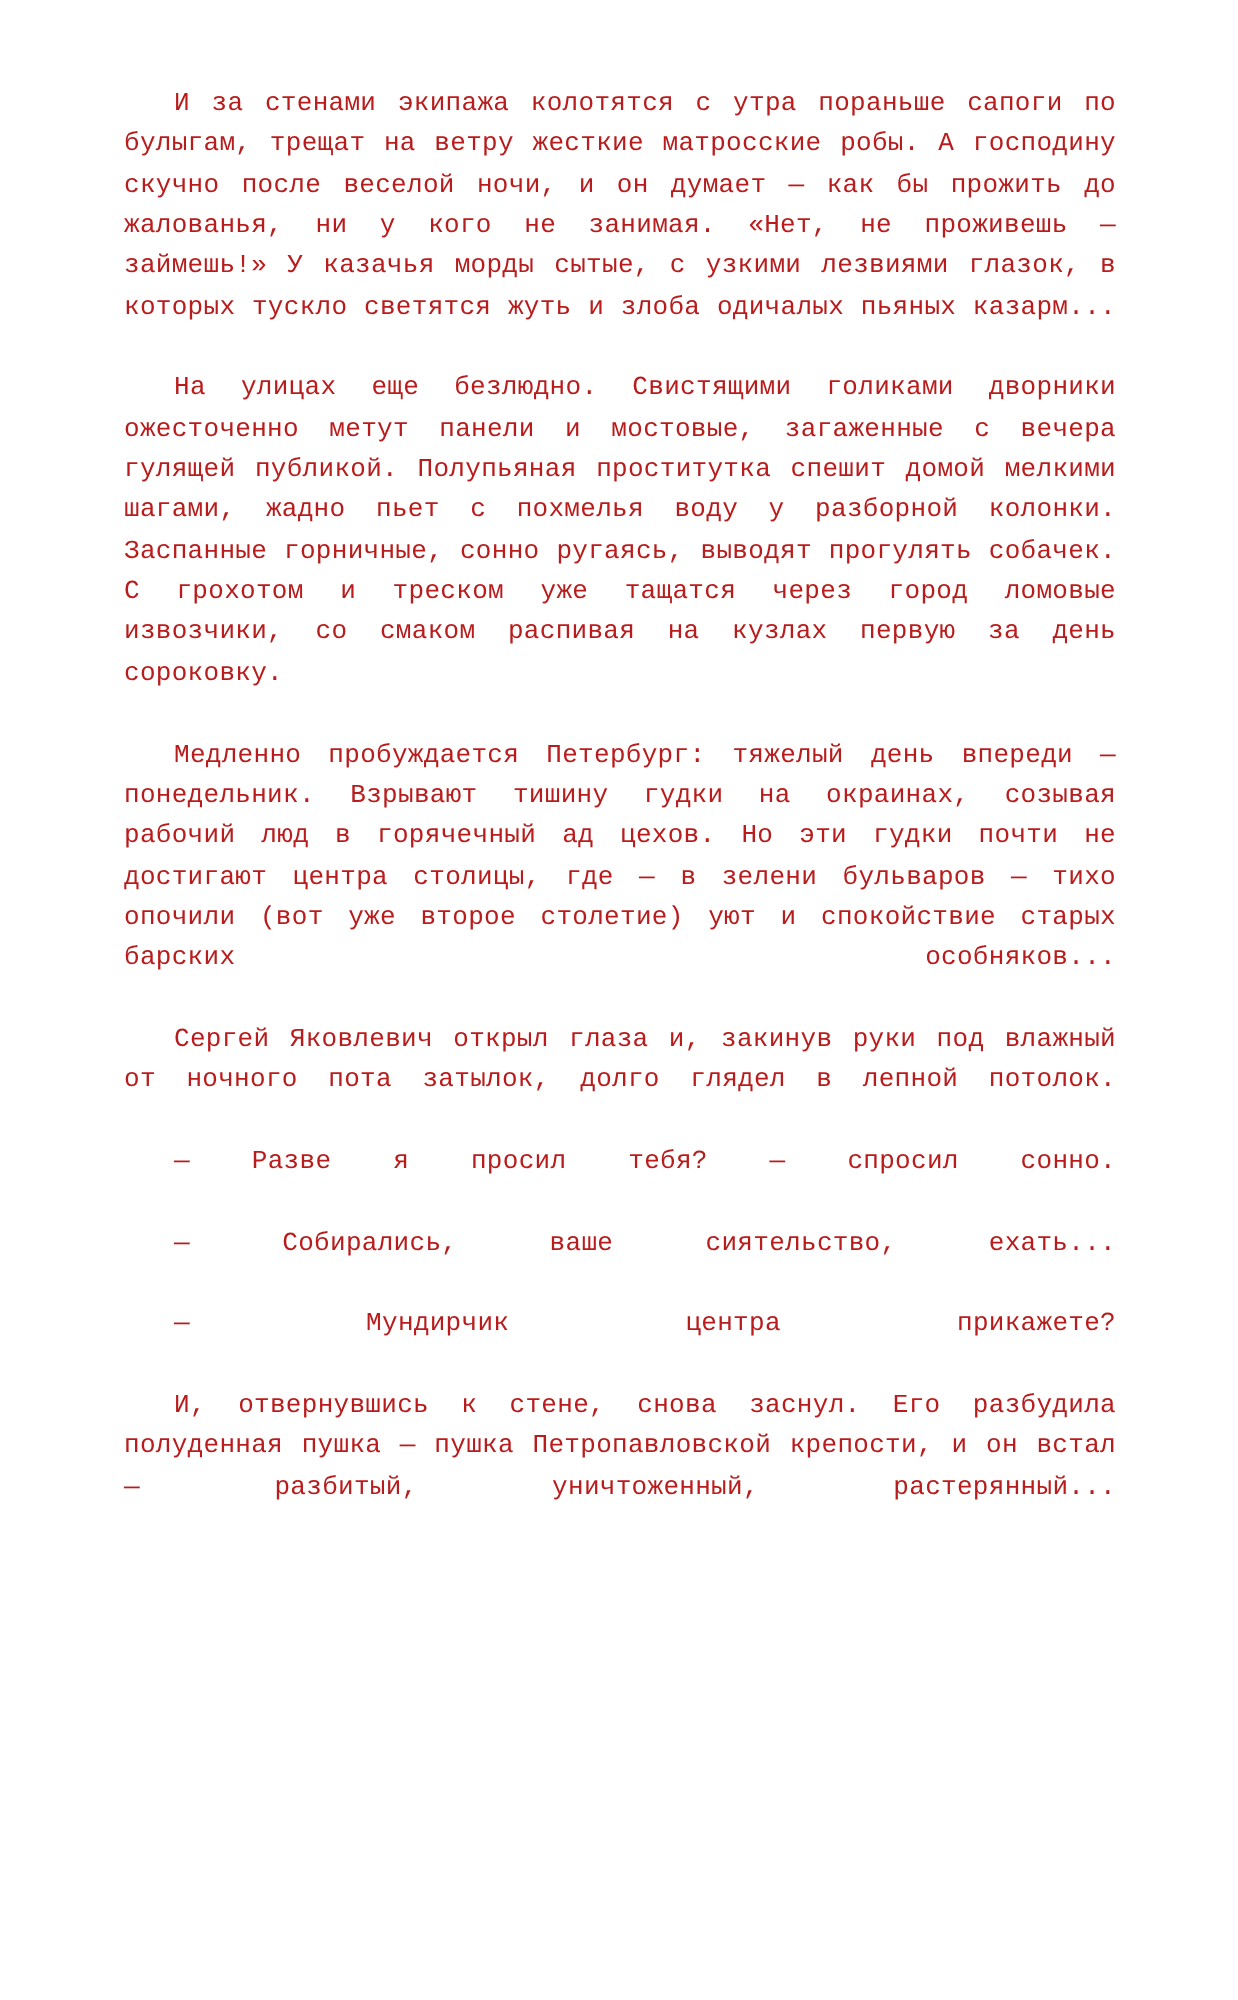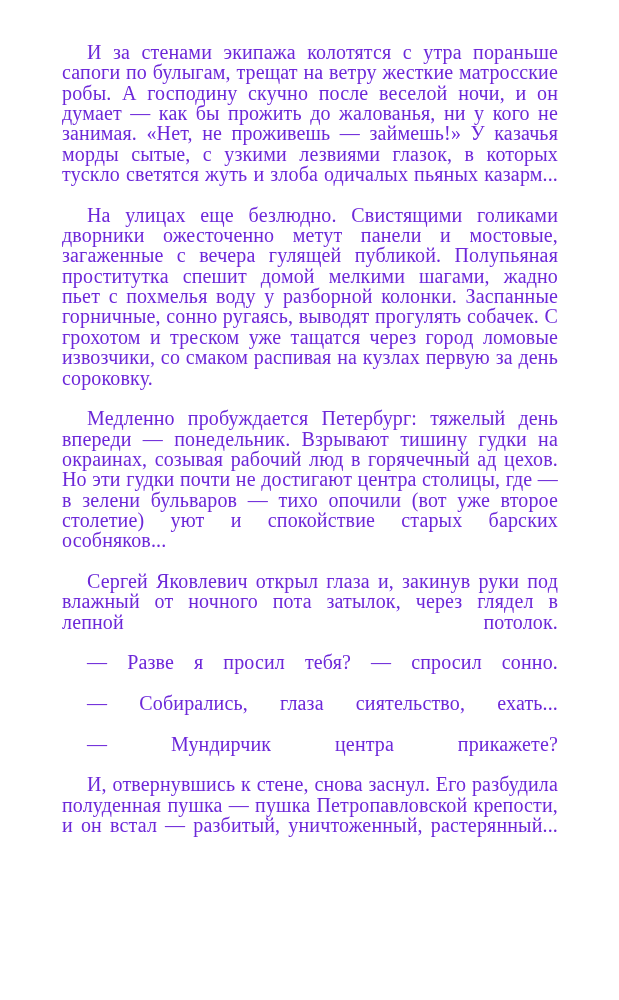--- a/index.html
+++ b/index.html
@@ -25,44 +25,45 @@
     position: absolute;
     left: 62px;
     top: 42px;
     width: 496px;
   }
   p.para {
     margin: 0;
     padding: 0;
     text-indent: 25px;
     text-align: justify;
-    font-size: 20px;
+    font-size: 13px;
     line-height: 20.35px;
     letter-spacing: 0.15px;
     word-spacing: 0.2px;
     -webkit-hyphens: none;
     hyphens: none;
-    color: #6d28d9;
+    color: #b91c1c;
+    font-family: Liberation Mono, monospace;
   }
   
   p.para::after {
     content: "";
     display: inline-block;
     width: 100%;
   }
 </style>
 </head>
 <body>
 
 <div id="page">
   <div id="text-block">
 
     <p class="para">И за стенами экипажа колотятся с утра пораньше сапоги по булыгам, трещат на ветру жесткие матросские робы. А господину скучно после веселой ночи, и он думает — как бы прожить до жалованья, ни у кого не занимая. «Нет, не проживешь — займешь!» У казачья морды сытые, с узкими лезвиями глазок, в которых тускло светятся жуть и злоба одичалых пьяных казарм...</p>
     <p class="para">На улицах еще безлюдно. Свистящими голиками дворники ожесточенно метут панели и мостовые, загаженные с вечера гулящей публикой. Полупьяная проститутка спешит домой мелкими шагами, жадно пьет с похмелья воду у разборной колонки. Заспанные горничные, сонно ругаясь, выводят прогулять собачек. С грохотом и треском уже тащатся через город ломовые извозчики, со смаком распивая на кузлах первую за день сороковку.</p>
     <p class="para">Медленно пробуждается Петербург: тяжелый день впереди — понедельник. Взрывают тишину гудки на окраинах, созывая рабочий люд в горячечный ад цехов. Но эти гудки почти не достигают центра столицы, где — в зелени бульваров — тихо опочили (вот уже второе столетие) уют и спокойствие старых барских особняков...</p>
-    <p class="para">Сергей Яковлевич открыл глаза и, закинув руки под влажный от ночного пота затылок, через глядел в лепной потолок.</p>
+    <p class="para">Сергей Яковлевич открыл глаза и, закинув руки под влажный от ночного пота затылок, долго глядел в лепной потолок.</p>
     <p class="para">— Разве я просил тебя? — спросил сонно.</p>
-    <p class="para">— Собирались, глаза сиятельство, ехать...</p>
+    <p class="para">— Собирались, ваше сиятельство, ехать...</p>
     <p class="para">— Мундирчик центра прикажете?</p>
     <p class="para">И, отвернувшись к стене, снова заснул. Его разбудила полуденная пушка — пушка Петропавловской крепости, и он встал — разбитый, уничтоженный, растерянный...</p>
 
   </div>
 </div>
 
 </body></html>

